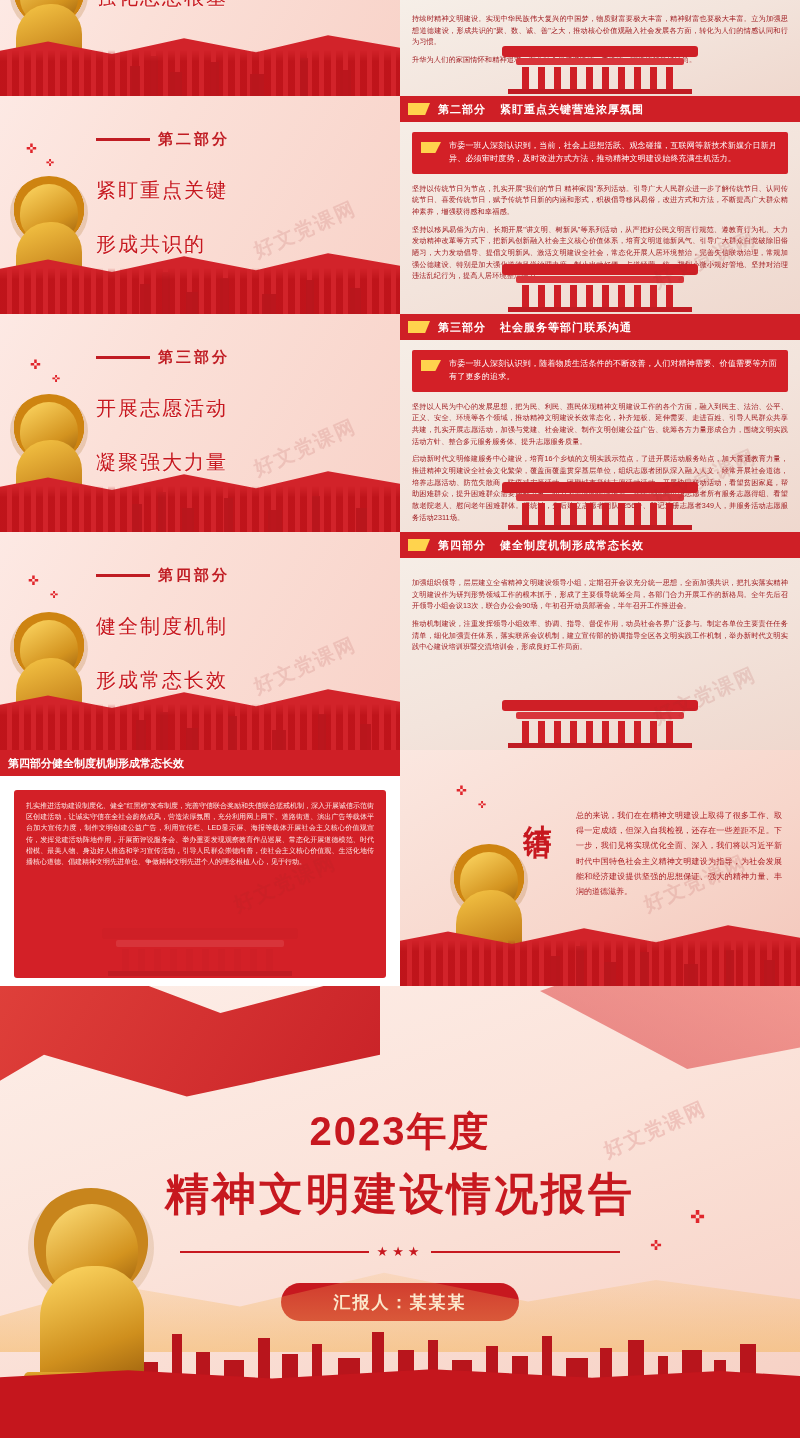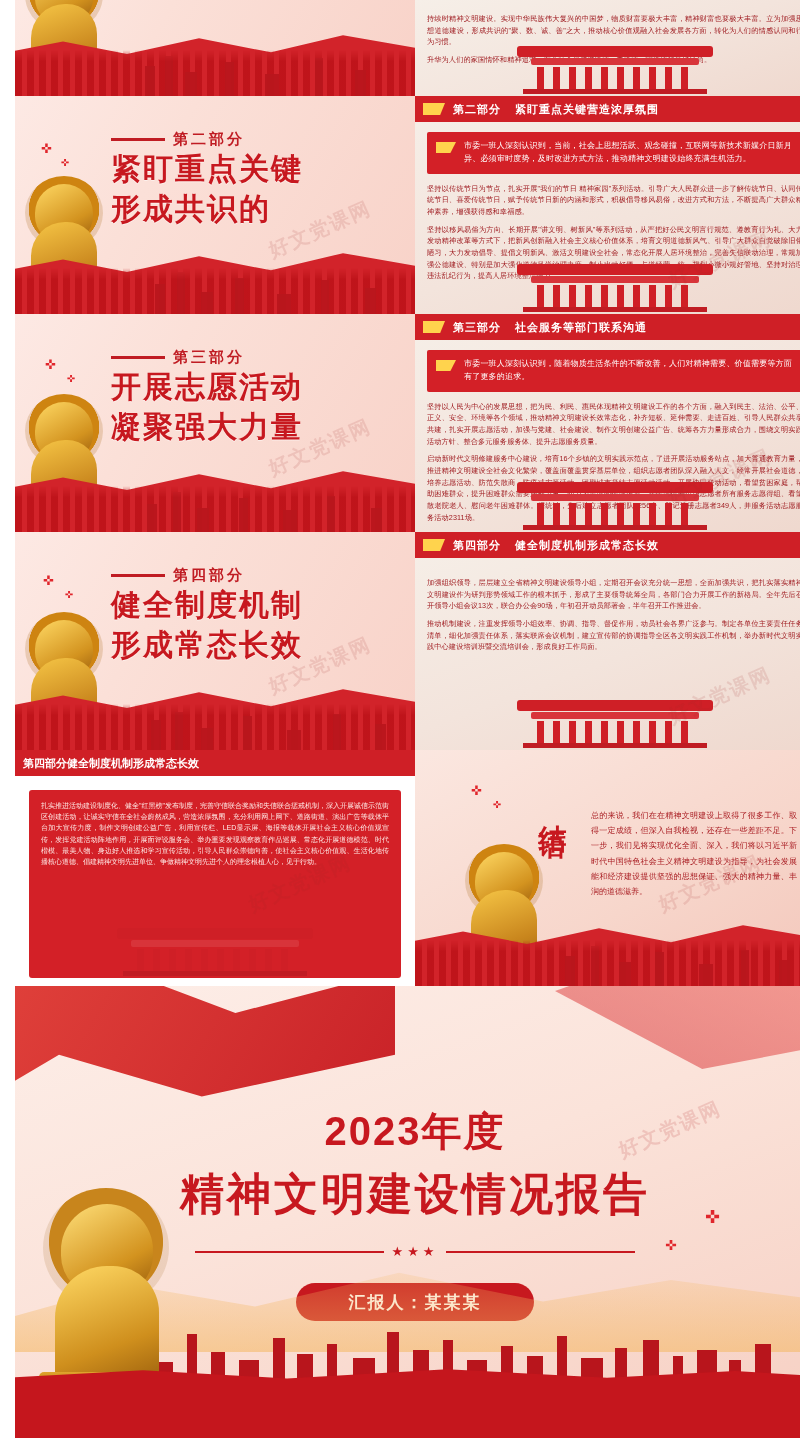--- a/index.html
+++ b/index.html
@@ -1,21 +1,21 @@
 <!DOCTYPE html>
 <html><head>
 <meta charset="utf-8">
 <style>
   * { box-sizing: border-box; margin: 0; padding: 0; }
   body {
     width: 800px;
     font-family: "Liberation Sans", "DejaVu Sans", sans-serif;
     background: #ffffff;
   }
-  .deck { width: 800px; display: flex; flex-direction: column; padding-left: 15px; }
+  .deck { width: 800px; display: flex; flex-direction: column; }
 
   
   .slide {
     position: relative;
     overflow: hidden;
     background: linear-gradient(120deg, #fde9e4 0%, #fbe0d8 35%, #f8d2c8 100%);
   }
   .row { display: flex; width: 800px; }
   .half { width: 400px; position: relative; overflow: hidden; }
   .h-title { height: 218px; }
@@ -74,21 +74,21 @@
   .dove { position: absolute; color: #e0262c; font-size: 13px; line-height: 1; }
 
   
   .tl-wrap { position: absolute; left: 96px; top: 34px; right: 16px; }
   .tl-part {
     display: flex; align-items: center; gap: 8px;
     font-size: 15px; font-weight: bold; color: #c01c23; letter-spacing: 3px;
   }
   .tl-part .bar { display: block; width: 54px; height: 3px; background: #c01c23; }
   .tl-main {
-    margin-top: 0; font-size: 30px; font-weight: bold; color: #c7181f;
+    margin-top: 28px; font-size: 20px; font-weight: normal; color: #c7181f;
     letter-spacing: 2px; line-height: 1.32; text-shadow: 0 1px 0 rgba(255,255,255,.5);
   }
 
   
   .cslide {
     background: linear-gradient(160deg, #f6efe8 0%, #f3e4dc 55%, #efd8ce 100%);
     position: relative; overflow: hidden;
   }
   .c-head {
     height: 26px; background: #cf1f26; color: #fff; display: flex; align-items: center;

